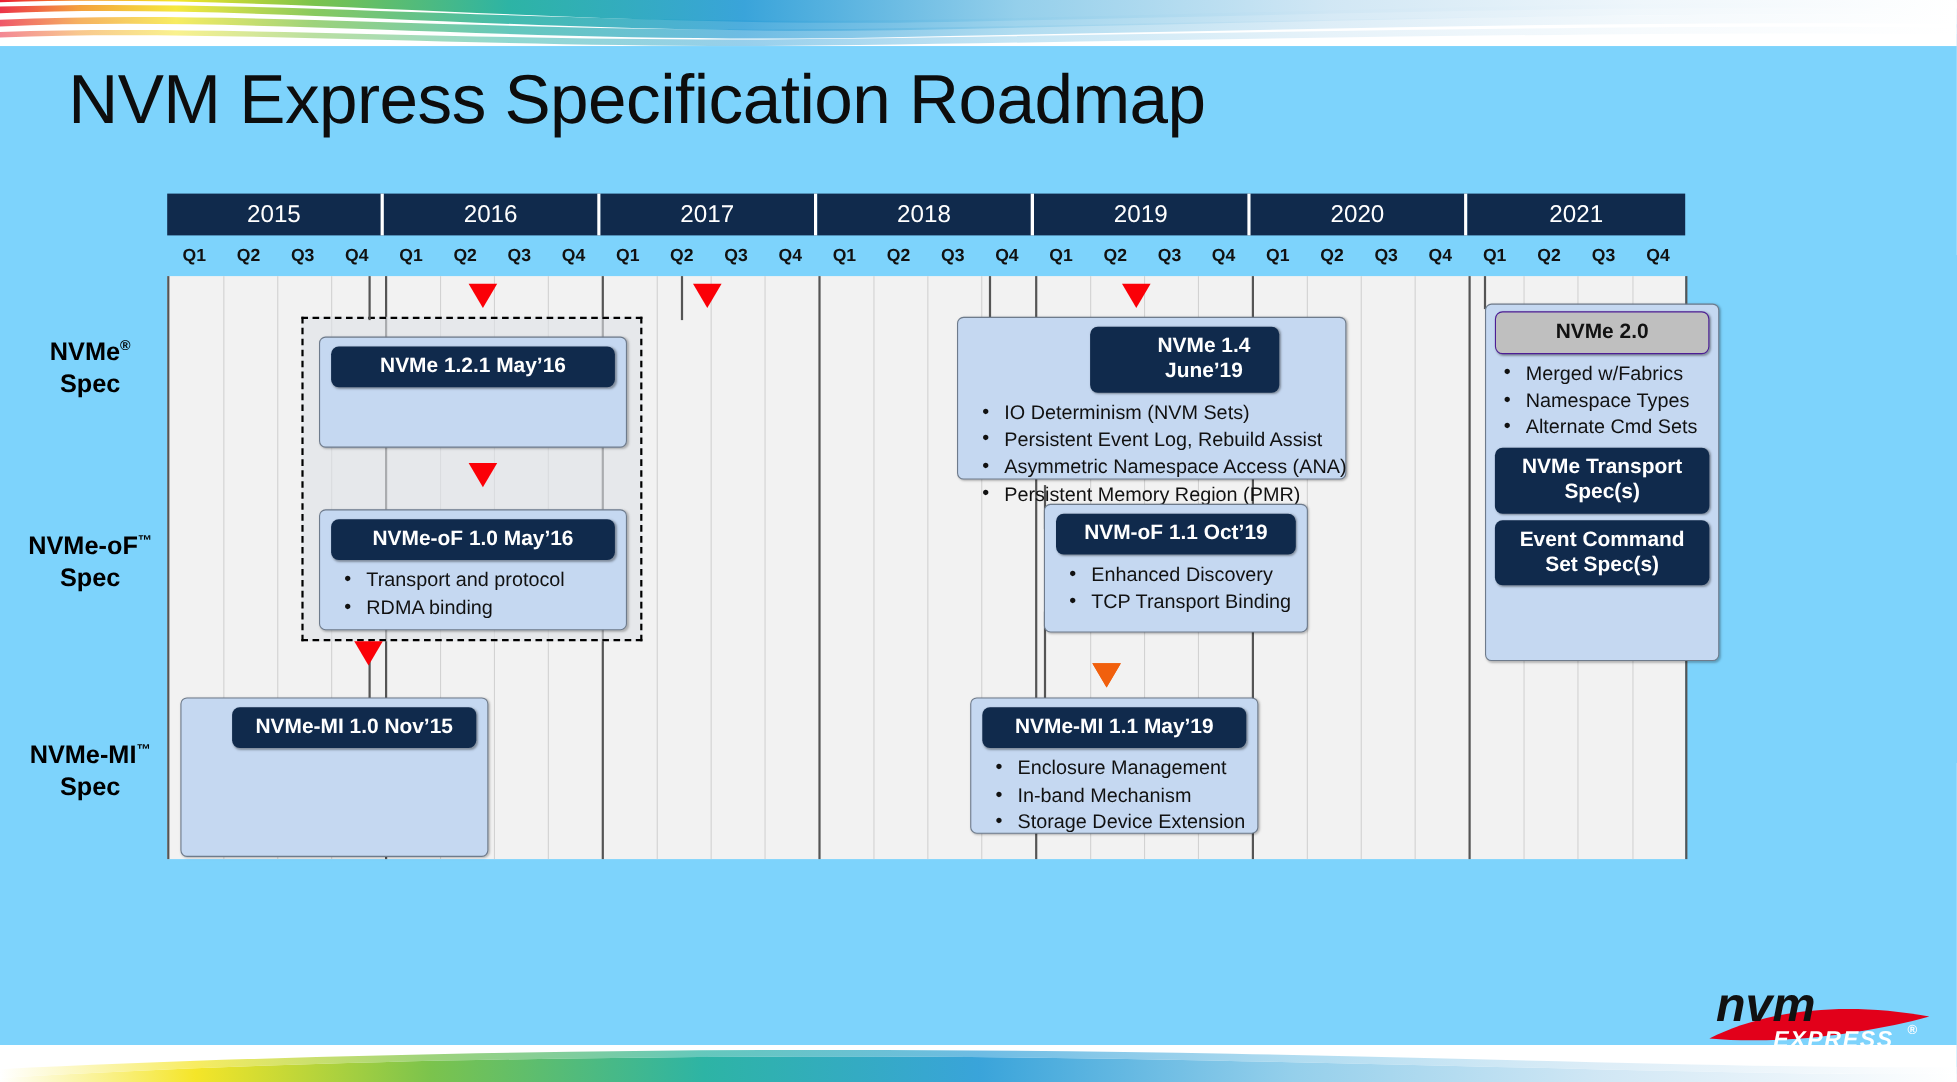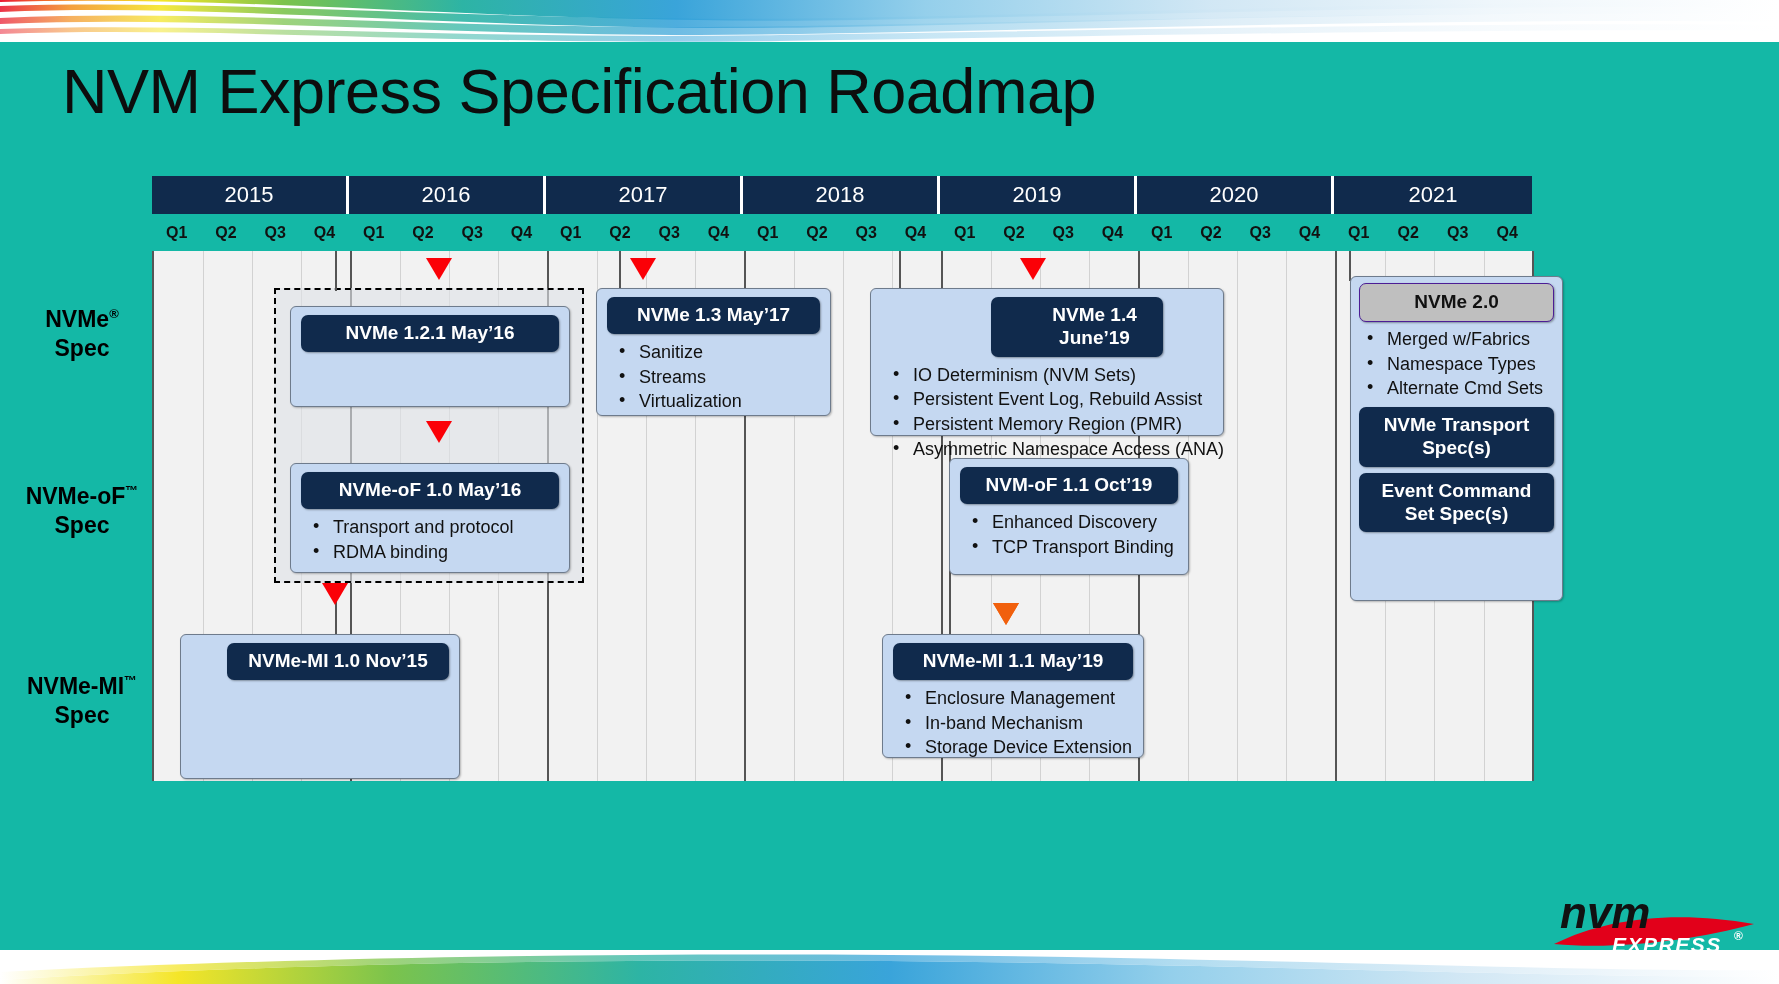--- a/index.html
+++ b/index.html
@@ -2,21 +2,21 @@
 <html><head>
 <meta charset="utf-8">
 <style>
   * { box-sizing: border-box; margin: 0; padding: 0; }
   html, body {
     width: 1779px; height: 984px;
     background: #ffffff;
     font-family: "Liberation Sans", sans-serif;
     overflow: hidden;
   }
-  #slide { position: relative; width: 1779px; height: 984px; background:#14b8a6; }
+  #slide { position: relative; width: 1779px; height: 984px; background:#7dd3fc; }
 
   
   .swoosh-top {
     position:absolute; top:0; left:0; width:1779px; height:42px;
     overflow:hidden; pointer-events:none;
   }
   .swoosh-bottom {
     position:absolute; bottom:0; left:0; width:1779px; height:34px;
     overflow:hidden; pointer-events:none;
   }
@@ -244,48 +244,40 @@
     </div>
 
     <div class="card" style="left:138px; top:287px; width:280px; height:110px;">
       <div class="card-header">NVMe-oF 1.0 May’16</div>
       <ul class="bullets">
         <li>Transport and protocol</li>
         <li>RDMA binding</li>
       </ul>
     </div>
 
-    <div class="card" style="left:444px; top:112px; width:235px; height:128px;">
-      <div class="card-header">NVMe 1.3 May’17</div>
-      <ul class="bullets">
-        <li>Sanitize</li>
-        <li>Streams</li>
-        <li>Virtualization</li>
-      </ul>
-    </div>
 
     <div class="card" style="left:718px; top:112px; width:354px; height:148px;">
       <div class="card-header" style="margin:8px 60px 6px 120px;padding-left:45px;">NVMe 1.4 June’19</div>
       <ul class="bullets">
         <li>IO Determinism (NVM Sets)</li>
         <li>Persistent Event Log, Rebuild Assist</li>
+        <li>Asymmetric Namespace Access (ANA)</li>
         <li>Persistent Memory Region (PMR)</li>
-        <li>Asymmetric Namespace Access (ANA)</li>
       </ul>
     </div>
 
     <div class="card" style="left:797px; top:282px; width:240px; height:117px;">
       <div class="card-header">NVM-oF 1.1 Oct’19</div>
       <ul class="bullets">
         <li>Enhanced Discovery</li>
         <li>TCP Transport Binding</li>
       </ul>
     </div>
 
-    <div class="card" style="left:28px; top:458px; width:280px; height:145px;padding-left:36px;">
+    <div class="card" style="left:12px; top:458px; width:280px; height:145px;padding-left:36px;">
       <div class="card-header">NVMe-MI 1.0 Nov’15</div>
     </div>
 
     <div class="card" style="left:730px; top:458px; width:262px; height:124px;">
       <div class="card-header">NVMe-MI 1.1 May’19</div>
       <ul class="bullets">
         <li>Enclosure Management</li>
         <li>In-band Mechanism</li>
         <li>Storage Device Extension</li>
       </ul>

